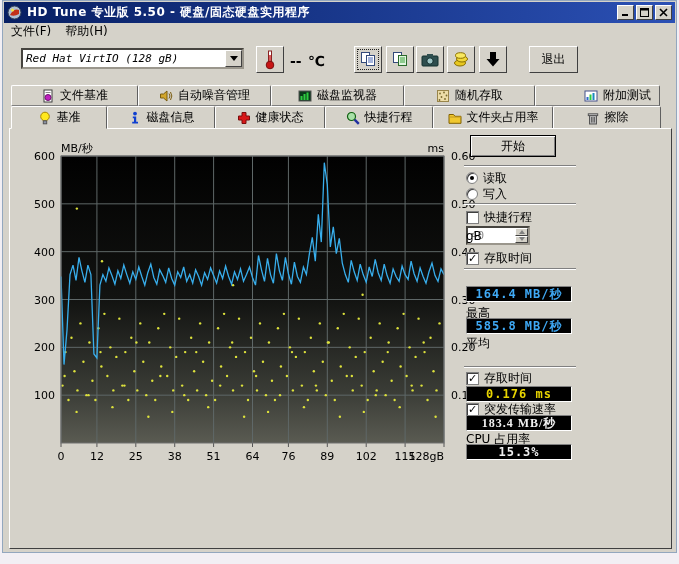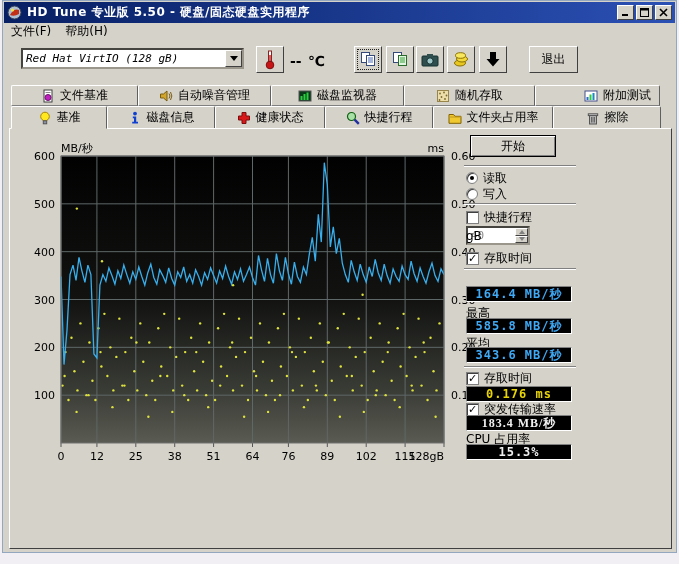--- a/index.html
+++ b/index.html
@@ -546,21 +546,20 @@
 
     <div class="rc sep" style="top:139px;"></div>
 
     <div class="rc small-label" style="top:156px;">最低</div>
     <div class="rc lcd cyan" style="top:157px;">164.4 MB/秒</div>
 
     <div class="rc small-label" style="top:176px;">最高</div>
     <div class="rc lcd cyan" style="top:189px;">585.8 MB/秒</div>
 
     <div class="rc small-label" style="top:206px;">平均</div>
-    <div class="rc lcd cyan" style="top:218px;">343.6 MB/秒</div>
 
     <div class="rc sep" style="top:237px;"></div>
 
     <div class="rc ctl-row" style="top:242px;">
       <span class="cbx">✓</span>
       <span>存取时间</span>
     </div>
     <div class="rc lcd yellow" style="top:257px;">0.176 ms</div>
 
     <div class="rc ctl-row" style="top:273px;">

